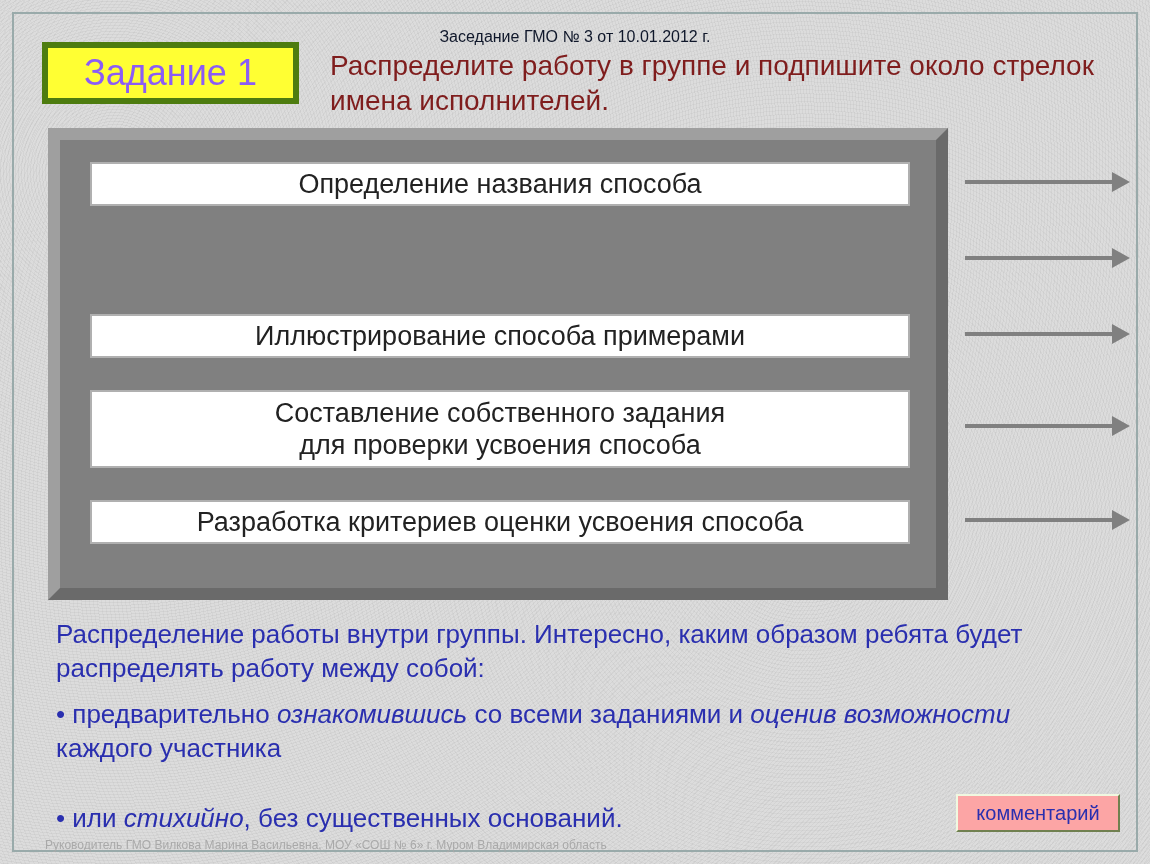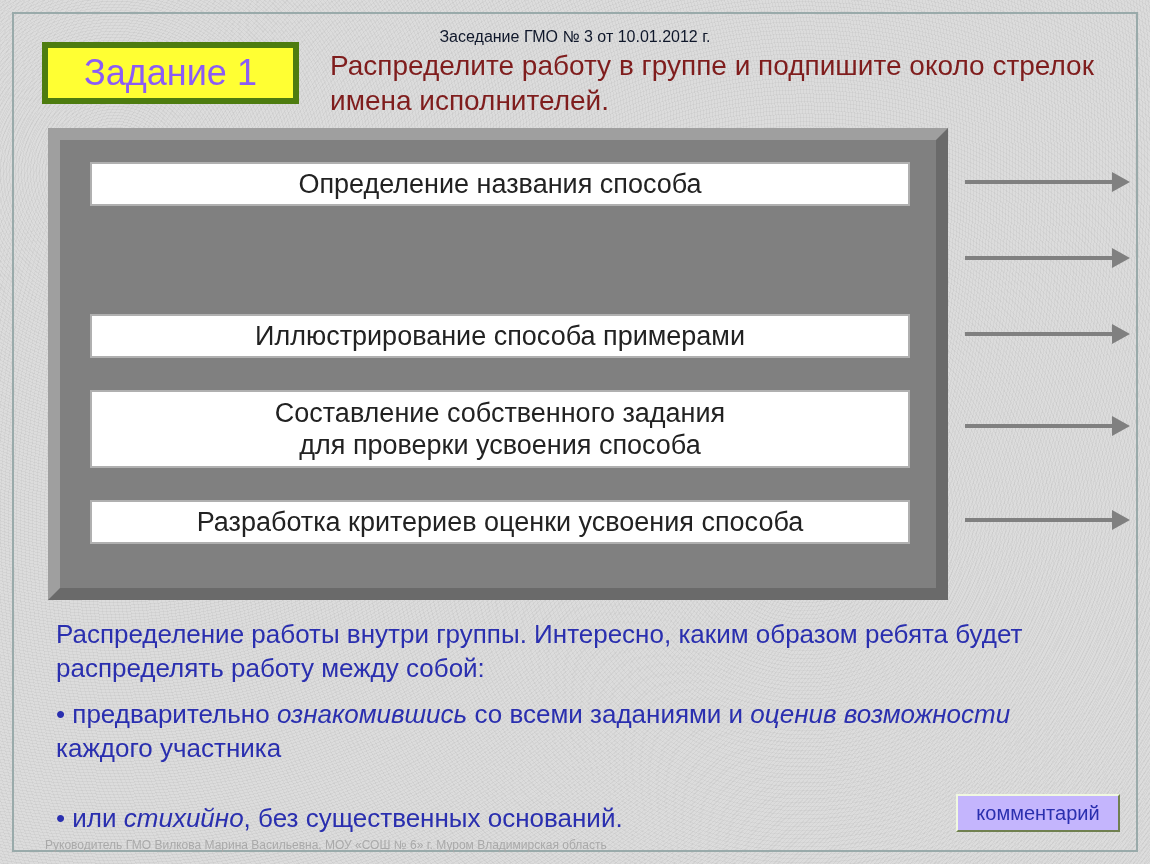--- a/index.html
+++ b/index.html
@@ -119,21 +119,21 @@
     font-size: 26px;
     color: #2a2faf;
     line-height: 1.3;
   }
   .comment-btn {
     position: absolute;
     right: 30px;
     bottom: 32px;
     width: 160px;
     height: 34px;
-    background: #c4b5fd;
+    background: #fca5a5;
     border-top: 2px solid #f0f8e0;
     border-left: 2px solid #f0f8e0;
     border-right: 2px solid #708050;
     border-bottom: 2px solid #708050;
     display: flex;
     align-items: center;
     justify-content: center;
     font-size: 20px;
     color: #2a2faf;
     cursor: pointer;

